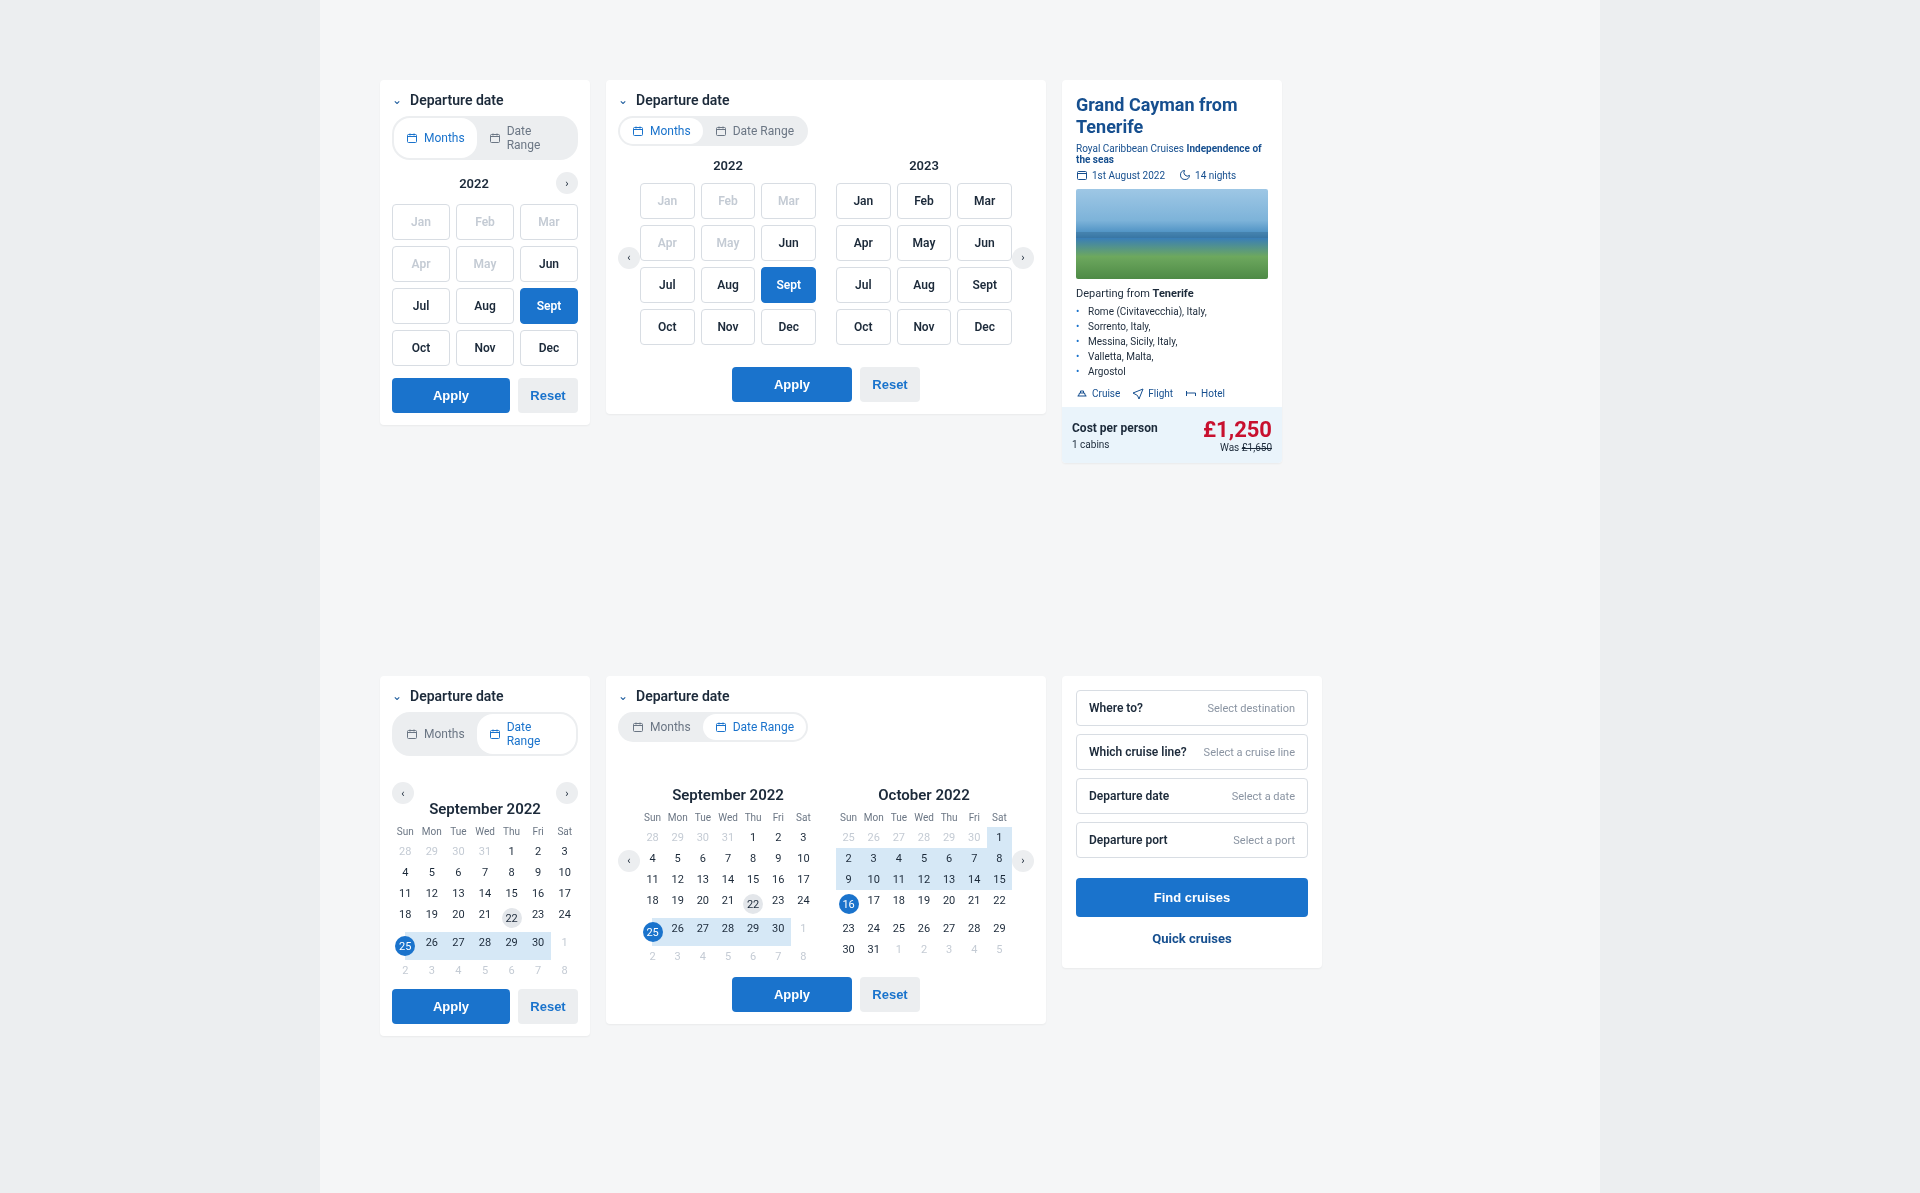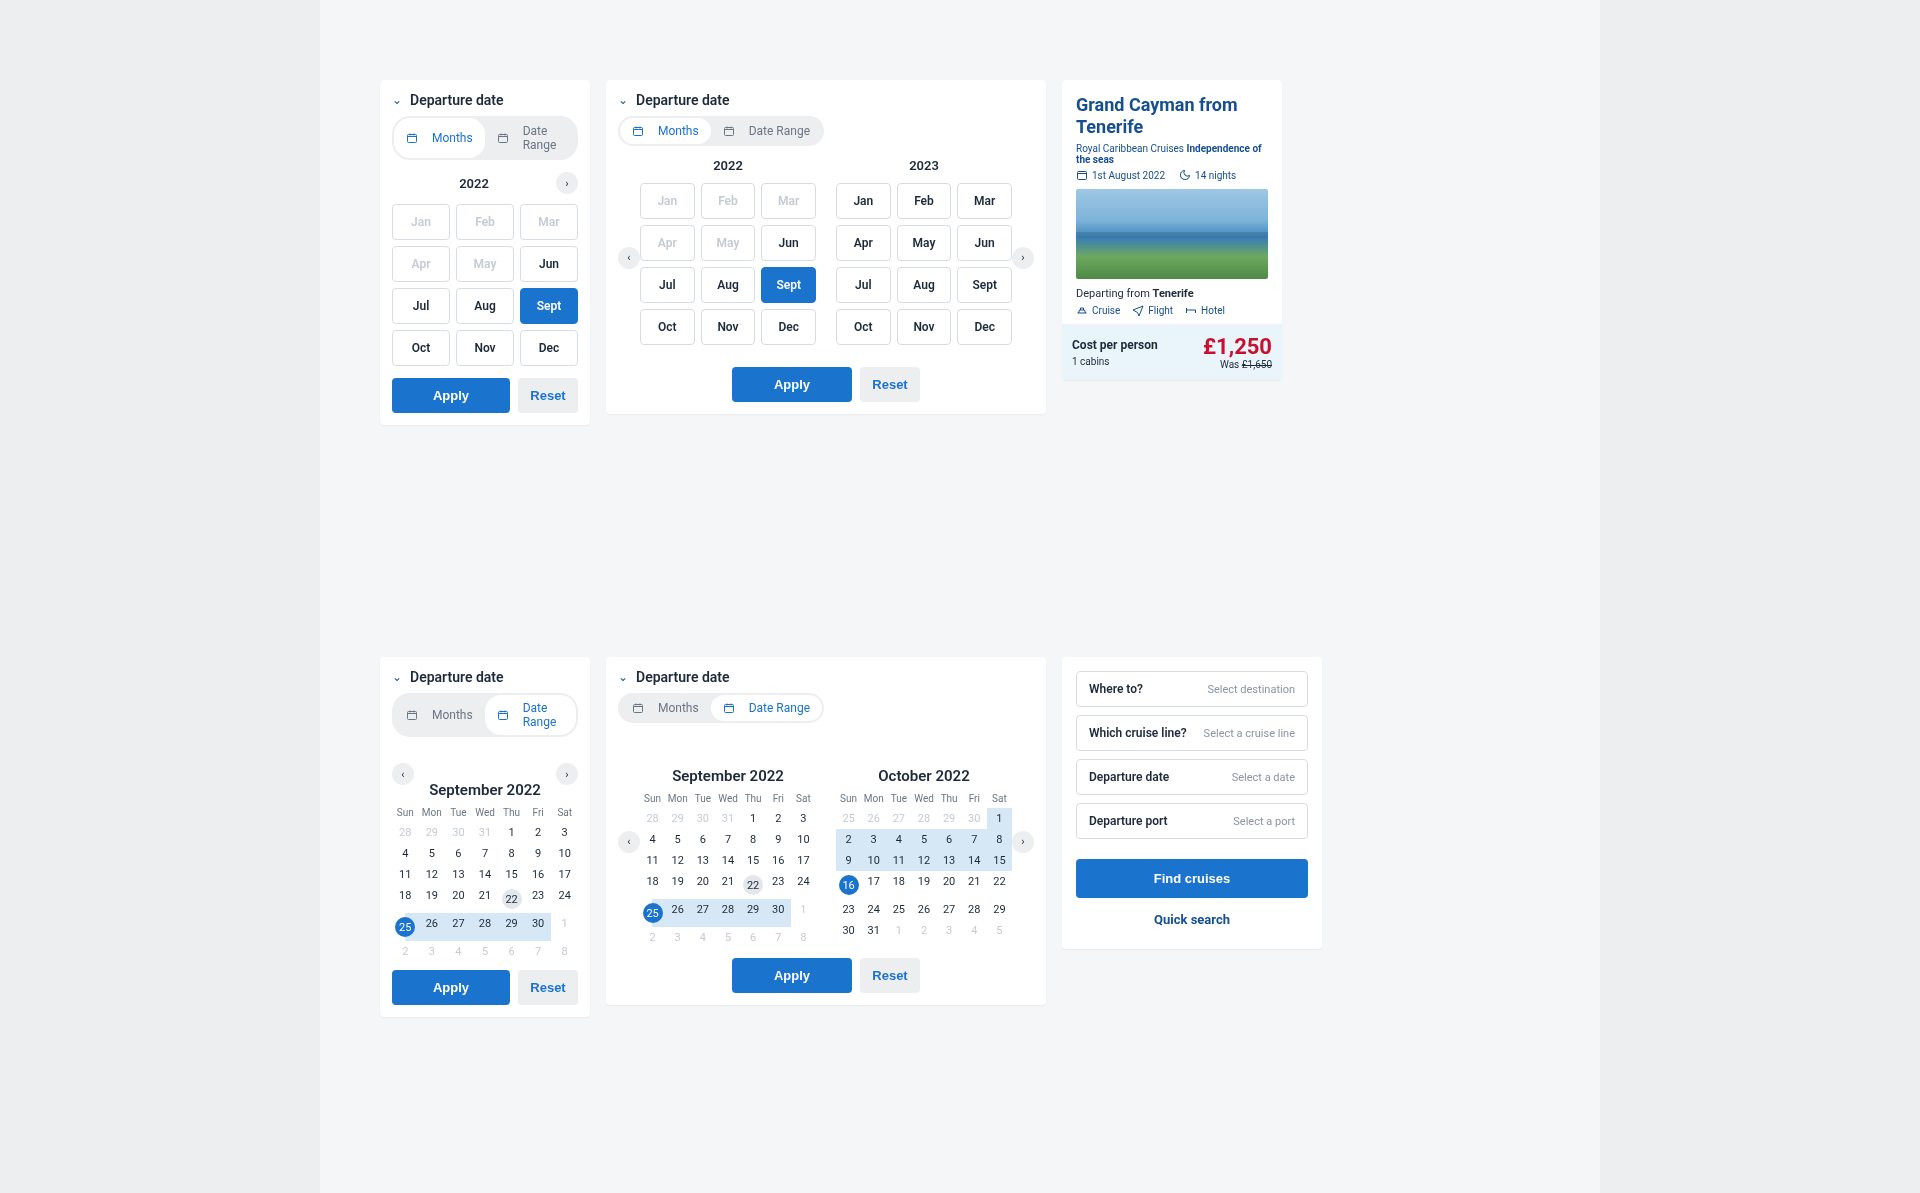--- a/index.html
+++ b/index.html
@@ -39,21 +39,21 @@
 .toggle-pill {
   display: inline-flex;
   background: #eceef0;
   border-radius: 18px;
   padding: 2px;
   margin-bottom: 12px;
 }
 .toggle-opt {
   display: inline-flex;
   align-items: center;
-  gap: 14px;
+  gap: 6px;
   font-size: 12px;
   padding: 6px 12px;
   border-radius: 16px;
   color: #6b7684;
   cursor: pointer;
 }
 .toggle-opt.active {
   background: #fff;
   color: #1a73cc;
 }
@@ -352,20 +352,27 @@
               </svg>
             </span>
           <span>14 nights</span>
         </span>
       </div>
       <div class="deal-img"></div>
       <div class="deal-depart">
         <span>Departing from</span>
         <strong>Tenerife</strong>
       </div>
+      <ul class="deal-list" id="dealStops">
+          <li>Rome (Civitavecchia), Italy,</li>
+          <li>Sorrento, Italy,</li>
+          <li>Messina, Sicily, Italy,</li>
+          <li>Valletta, Malta,</li>
+          <li>Argostol</li>
+        </ul>
       <div class="deal-chips">
         <span>
           <span class="icon-cal">
               <svg viewBox="0 0 24 24" fill="none" stroke="#164f8f" stroke-width="2">
                 <path d="M3 18h18M5 18l2-6h10l2 6M9 12V8h6v4"></path>
               </svg>
             </span>
           <span>Cruise</span>
         </span>
         <span>
@@ -685,17 +692,17 @@
           <div class="search-field">
             <span class="sf-label">Departure date</span>
             <span class="sf-value">Select a date</span>
           </div>
           <div class="search-field">
             <span class="sf-label">Departure port</span>
             <span class="sf-value">Select a port</span>
           </div>
         </div>
       <button class="search-btn">Find cruises</button>
-      <div class="qs-title">Quick search</div>
+      <div class="qs-title">Quick cruises</div>
     </div>
   </div>
 
 </div>
 
 </body></html>

